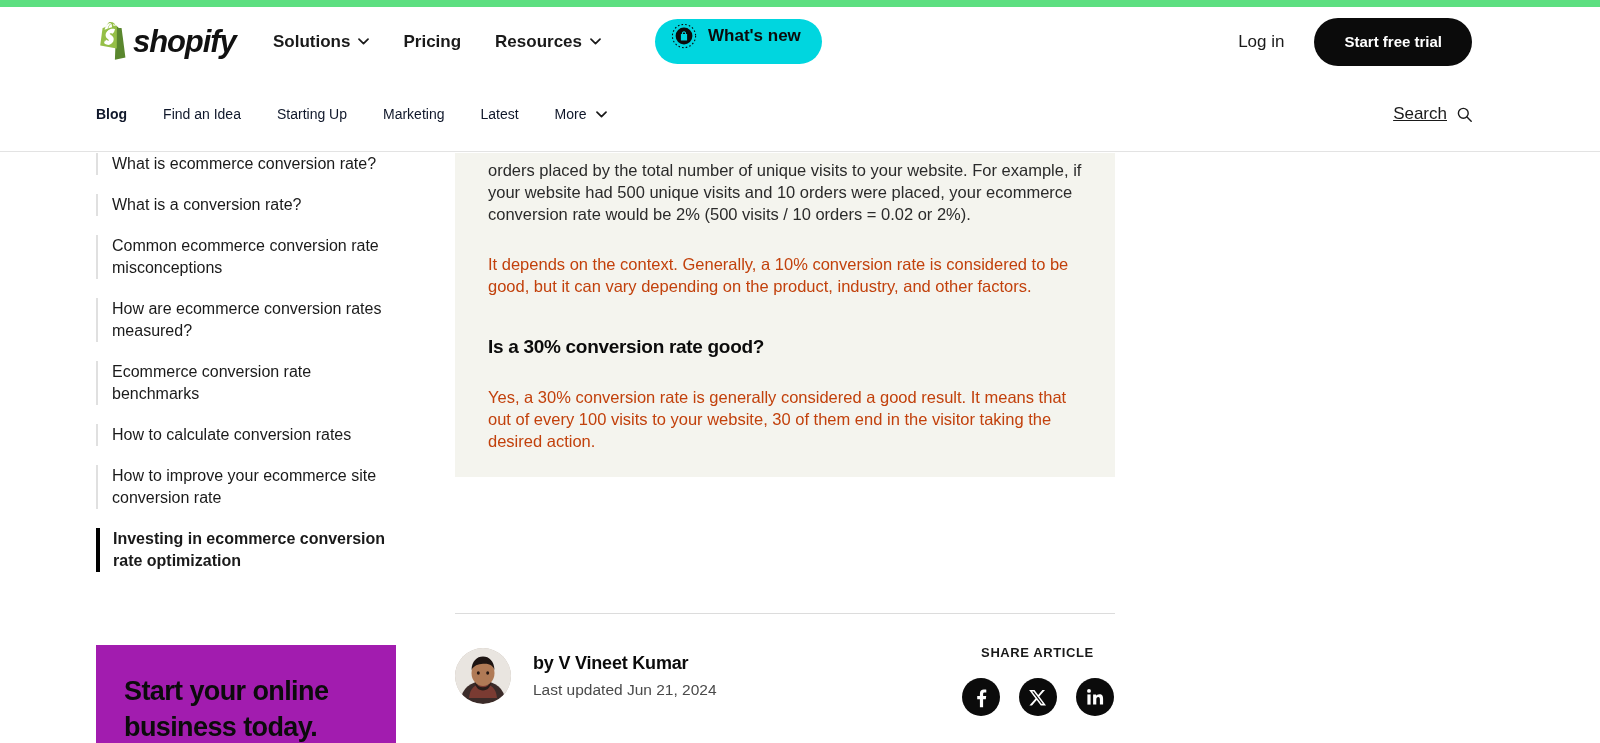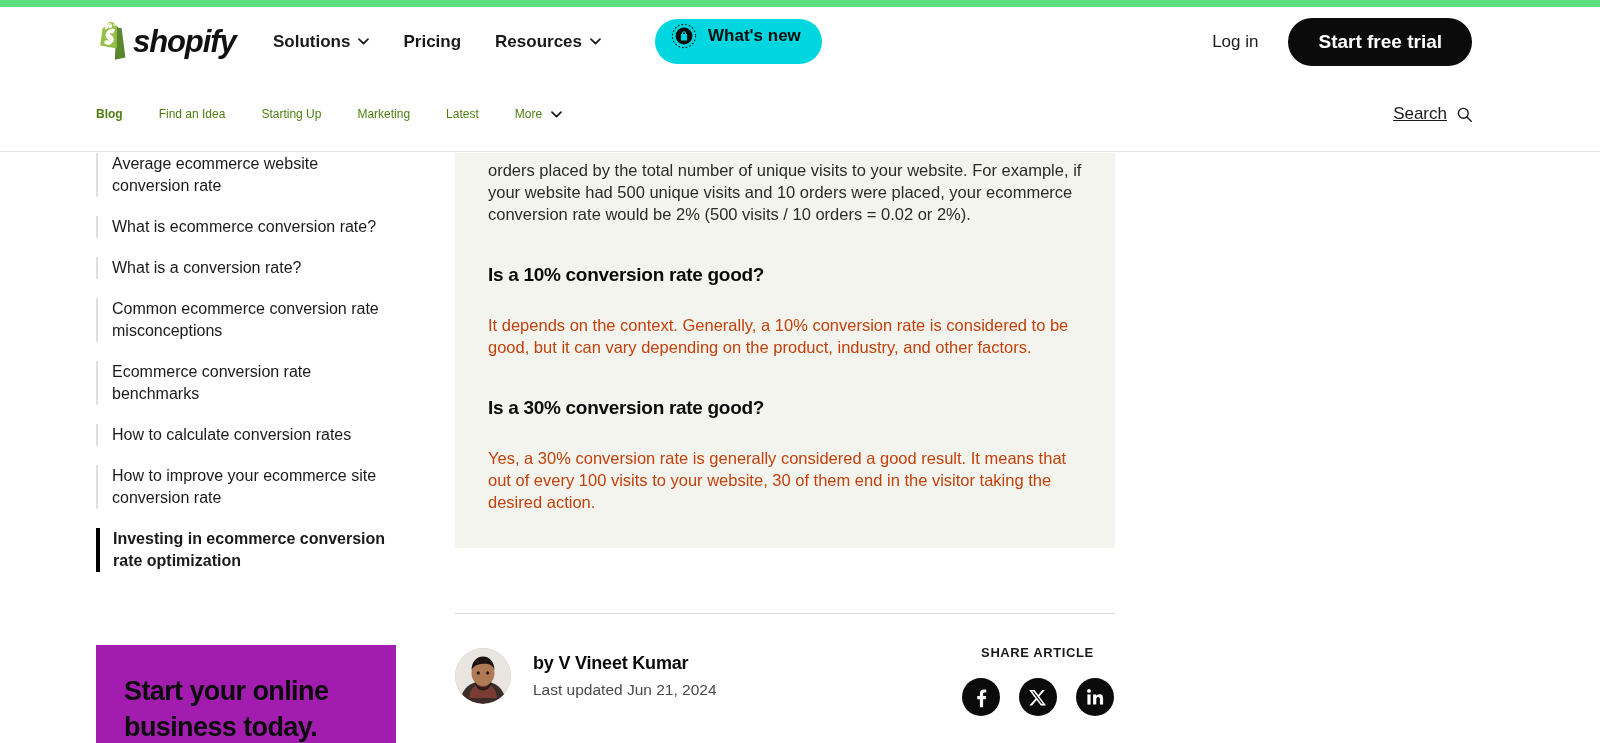--- a/index.html
+++ b/index.html
@@ -107,21 +107,21 @@
     cursor: pointer;
     white-space: nowrap;
   }
   .trial-btn {
     background: #0b0b0b;
     color: #ffffff;
     border: none;
     border-radius: 999px;
     height: 48px;
     padding: 0 30px;
-    font-size: 19px;
+    font-size: 15px;
     font-weight: 700;
     font-family: "Liberation Sans", sans-serif;
     cursor: pointer;
     white-space: nowrap;
   }
 
   
   .subnav {
     position: absolute;
     top: 76px; left: 0;
@@ -133,23 +133,23 @@
   .subnav-items {
     position: absolute;
     left: 96px;
     top: 0;
     height: 76px;
     display: flex;
     align-items: center;
     gap: 36px;
   }
   .subnav-item {
-    font-size: 12px;
+    font-size: 14px;
     font-weight: 400;
-    color: #4d7c0f;
+    color: #0f172a;
     cursor: pointer;
     white-space: nowrap;
     display: flex;
     align-items: center;
     gap: 9px;
   }
   .subnav-item.active { font-weight: 700; }
 
   .search-area {
     position: absolute;
@@ -216,21 +216,21 @@
   .main {
     position: absolute;
     left: 455px;
     top: 153px;
     width: 660px;
   }
   .faq-panel {
     background: #f4f4ee;
     padding: 0 33px 0 33px;
     width: 660px;
-    height: 395px;
+    height: 324px;
     position: relative;
   }
   .faq-intro {
     padding-top: 6px;
     font-size: 16.5px;
     line-height: 22px;
     color: #2b2b2b;
   }
   .faq-q {
     font-size: 19px;
@@ -392,40 +392,39 @@
     <span class="search-label">Search</span>
     <svg class="search-icon" viewBox="0 0 15 15">
       <circle cx="6.3" cy="6.3" r="4.9" fill="none" stroke="#1a1a1a" stroke-width="1.4"></circle>
       <line x1="10" y1="10" x2="14.2" y2="14.2" stroke="#1a1a1a" stroke-width="1.4" stroke-linecap="round"></line>
     </svg>
   </div>
 </div>
 
 <div class="sidebar">
   <div class="toc">
-    <div class="toc-item">Average ecommerce website conversion rate</div>
     <div class="toc-item">What is ecommerce conversion rate?</div>
     <div class="toc-item">What is a conversion rate?</div>
     <div class="toc-item">Common ecommerce conversion rate misconceptions</div>
+    <div class="toc-item">How are ecommerce conversion rates measured?</div>
     <div class="toc-item">Ecommerce conversion rate benchmarks</div>
     <div class="toc-item">How to calculate conversion rates</div>
     <div class="toc-item">How to improve your ecommerce site conversion rate</div>
     <div class="toc-item active">Investing in ecommerce conversion rate optimization</div>
   </div>
 
   <div class="cta-box">
     <div class="cta-title">Start your online business today.</div>
   </div>
 </div>
 
 <div class="main">
   <div class="faq-panel">
     <p class="faq-intro">orders placed by the total number of unique visits to your website. For example, if your website had 500 unique visits and 10 orders were placed, your ecommerce conversion rate would be 2% (500 visits / 10 orders = 0.02 or 2%).</p>
 
-    <h3 class="faq-q">Is a 10% conversion rate good?</h3>
     <p class="faq-a">It depends on the context. Generally, a 10% conversion rate is considered to be good, but it can vary depending on the product, industry, and other factors.</p>
 
     <h3 class="faq-q">Is a 30% conversion rate good?</h3>
     <p class="faq-a">Yes, a 30% conversion rate is generally considered a good result. It means that out of every 100 visits to your website, 30 of them end in the visitor taking the desired action.</p>
   </div>
 </div>
 
 <div class="article-rule"></div>
 
 <div class="byline">

